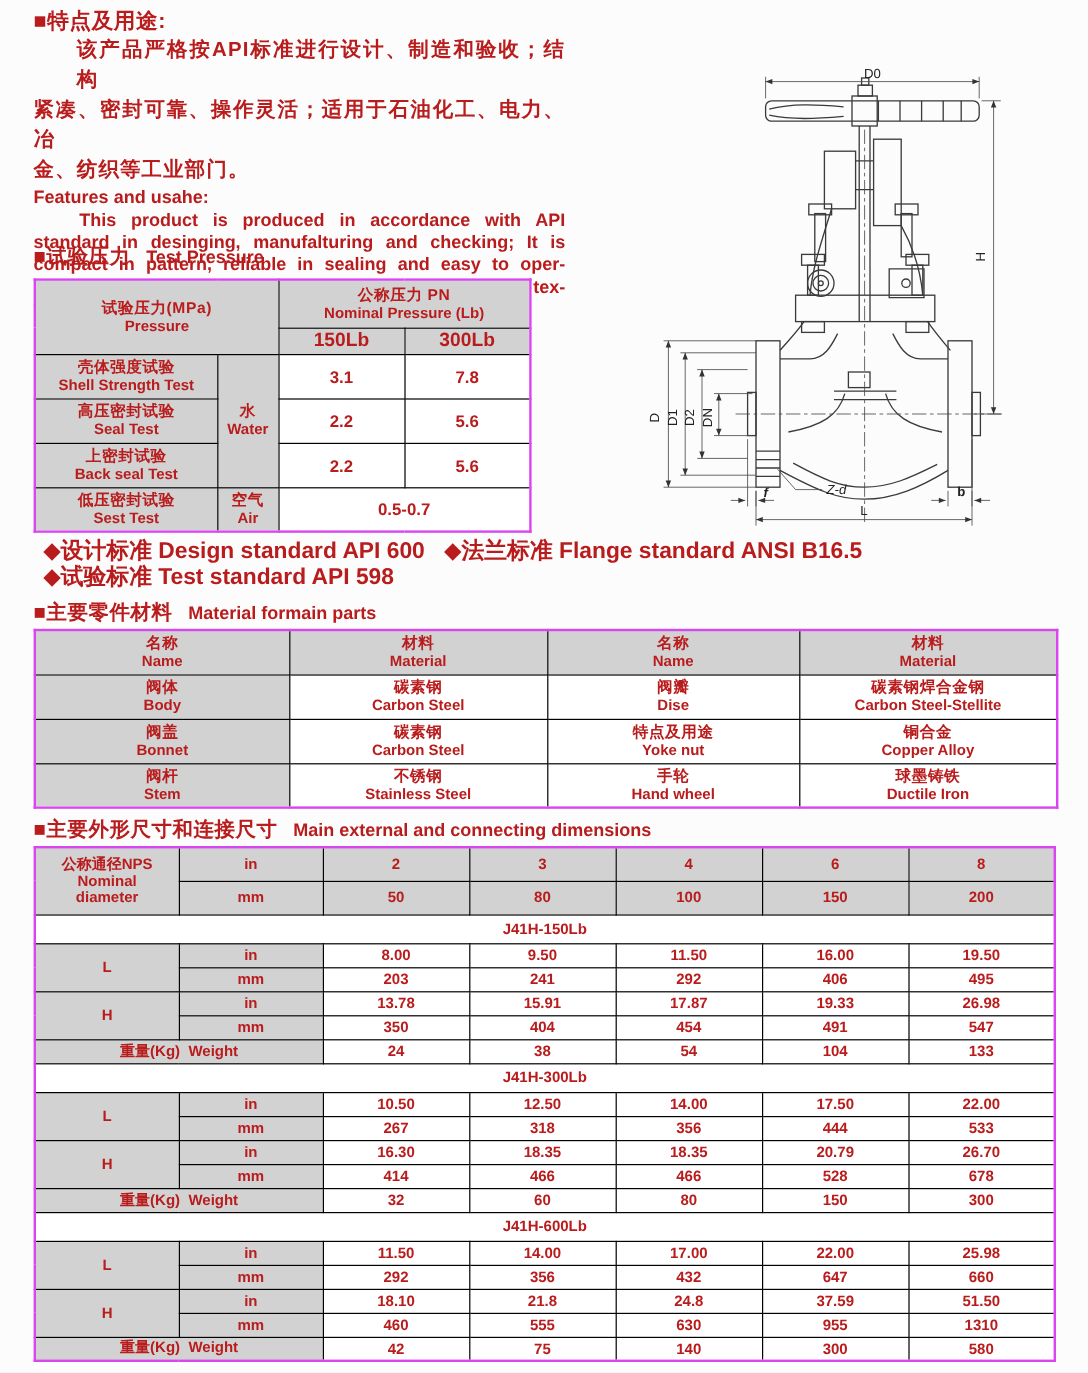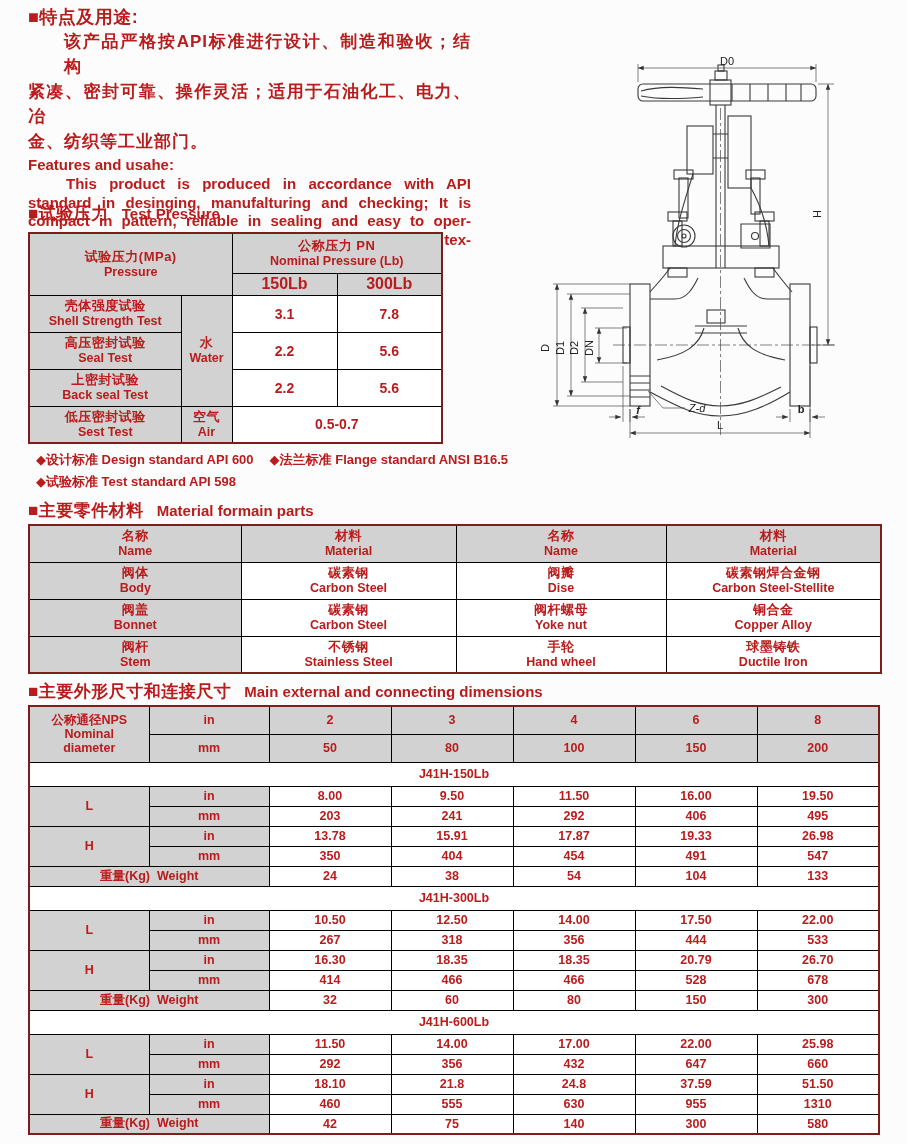--- a/index.html
+++ b/index.html
@@ -18,35 +18,35 @@
   .en-label { font-size:15px; font-weight:bold; line-height:20px; margin-top:1px; }
   .en-line { font-size:15px; font-weight:bold; line-height:18.6px; word-spacing:2px; }
   .ind-en { padding-left:38px; }
   
   .sec-head { position:absolute; left:28px; font-weight:bold; white-space:nowrap; }
   .sec-head .cnp { font-size:17px; letter-spacing:.5px; }
   .sec-head .enp { font-size:15px; margin-left:13px; }
   
   table { border-collapse:collapse; table-layout:fixed; position:absolute; background:#fff; }
   td,th { border:1px solid #000; text-align:center; vertical-align:middle; padding:0; font-weight:bold; overflow:hidden; }
-  table { border:2px solid #7f1d1d; }
+  table { border:2px solid #d946ef; }
   .gray { background:#d2d2d2; }
   .cnl { display:block; font-size:13px; line-height:16px; letter-spacing:.5px; }
   .enl { display:block; font-size:12.5px; line-height:15px; }
   .num { font-size:14px; }
   
   .tp-table { left:28px; top:232px; width:413px; }
   
   .mat-table { left:28px; top:524px; width:852px; }
   
   .dim-table { left:28px; top:705px; width:852px; font-size:12.5px; }
   .dim-table td, .dim-table th { font-size:12.5px; }
   .hdr3 span { display:block; font-size:12.5px; line-height:14px; }
   
-  .standards { position:absolute; left:36px; top:449px; width:560px; font-size:13px; font-weight:bold; }
+  .standards { position:absolute; left:36px; top:449px; width:560px; font-size:19px; font-weight:bold; }
   .std-line { display:flex; gap:16px; line-height:21.5px; white-space:nowrap; }
   
   .valve-wrap { position:absolute; left:535px; top:56px; width:370px; height:392px; }
   svg text { font-family:"Liberation Sans","DejaVu Sans",sans-serif; }
 </style>
 </head>
 <body>
 
 <div class="page">
 
@@ -287,21 +287,21 @@
     <tr style="height:37px">
       <td class="gray">
             <span class="cnl">阀盖</span>
             <span class="enl">Bonnet</span>
           </td>
       <td>
             <span class="cnl">碳素钢</span>
             <span class="enl">Carbon Steel</span>
           </td>
       <td>
-            <span class="cnl">阀杆螺母</span>
+            <span class="cnl">特点及用途</span>
             <span class="enl">Yoke nut</span>
           </td>
       <td>
             <span class="cnl">铜合金</span>
             <span class="enl">Copper Alloy</span>
           </td>
     </tr>
     <tr style="height:37px">
       <td class="gray">
             <span class="cnl">阀杆</span>

